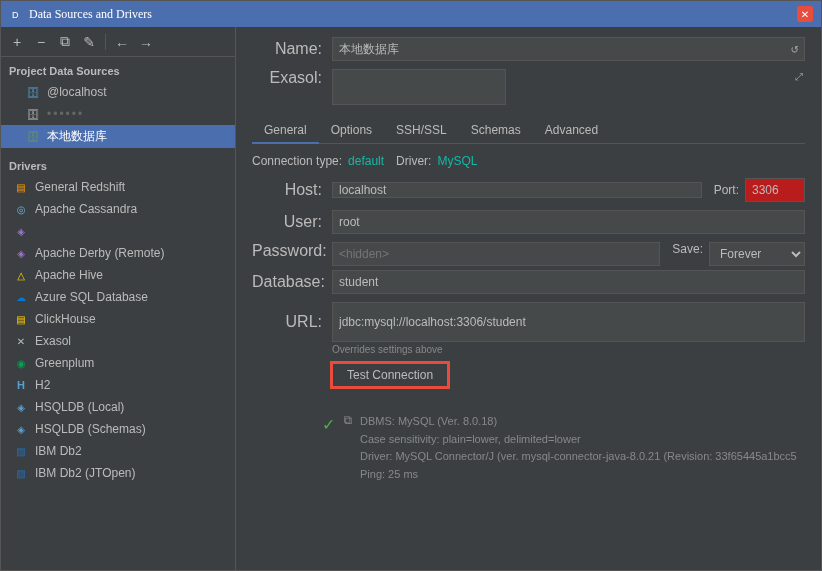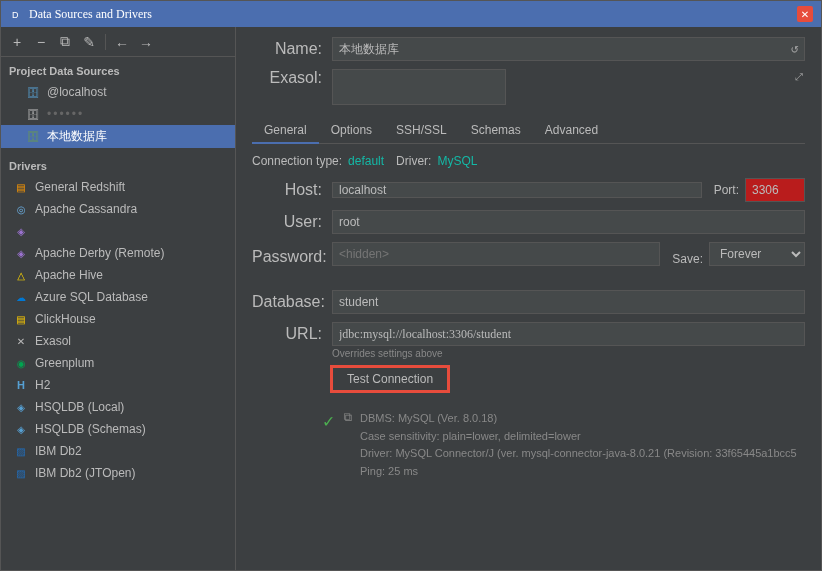--- a/index.html
+++ b/index.html
@@ -171,33 +171,33 @@
     .connection-type-row .label { color: #bbb; }
     .connection-type-row .value-link { color: #14b8a6; cursor: pointer; }
 
     
     .host-port-row { display: flex; align-items: center; margin-bottom: 8px; }
     .host-input { flex: 1; background: #45494a; border: 1px solid #555; color: #bbb; padding: 3px 6px; font-size: 12px; height: 16px; outline: none; }
     .port-label { margin-left: 12px; margin-right: 6px; color: #bbb; }
     .port-input { width: 60px; background: #b91c1c; border: 1px solid #555; color: #bbb; padding: 2px 6px; font-size: 12px; height: 24px; outline: none; }
 
     
-    .password-row { display: flex; align-items: flex-end; margin-bottom: 24px; }
+    .password-row { display: flex; align-items: flex-start; margin-bottom: 4px; }
     .save-label { margin-left: 12px; margin-right: 6px; color: #bbb; }
     .save-select { background: #45494a; border: 1px solid #555; color: #bbb; padding: 2px 6px; font-size: 12px; height: 24px; outline: none; }
 
     
     .url-row { display: flex; align-items: center; margin-bottom: 2px; }
-    .url-input { flex: 1; background: #45494a; border: 1px solid #555; color: #bbb; padding: 3px 6px; font-size: 12px; height: 24px; outline: none; font-family: Liberation Serif, serif; }
+    .url-input { flex: 1; background: #45494a; border: 1px solid #555; color: #bbb; padding: 3px 6px; font-size: 12px; height: 40px; outline: none; }
     .overrides-text { font-size: 10px; color: #888; margin-bottom: 8px; margin-left: 80px; }
 
     
     .test-btn-wrap {
       display: flex;
-      margin-bottom: 19px;
+      margin-bottom: 26px;
       margin-left: 80px;
     }
     .test-btn {
       border: 1px solid #e74c3c;
       background: #3c3f41;
       color: #bbb;
       padding: 4px 14px;
       font-size: 12px;
       cursor: pointer;
       outline: none;

